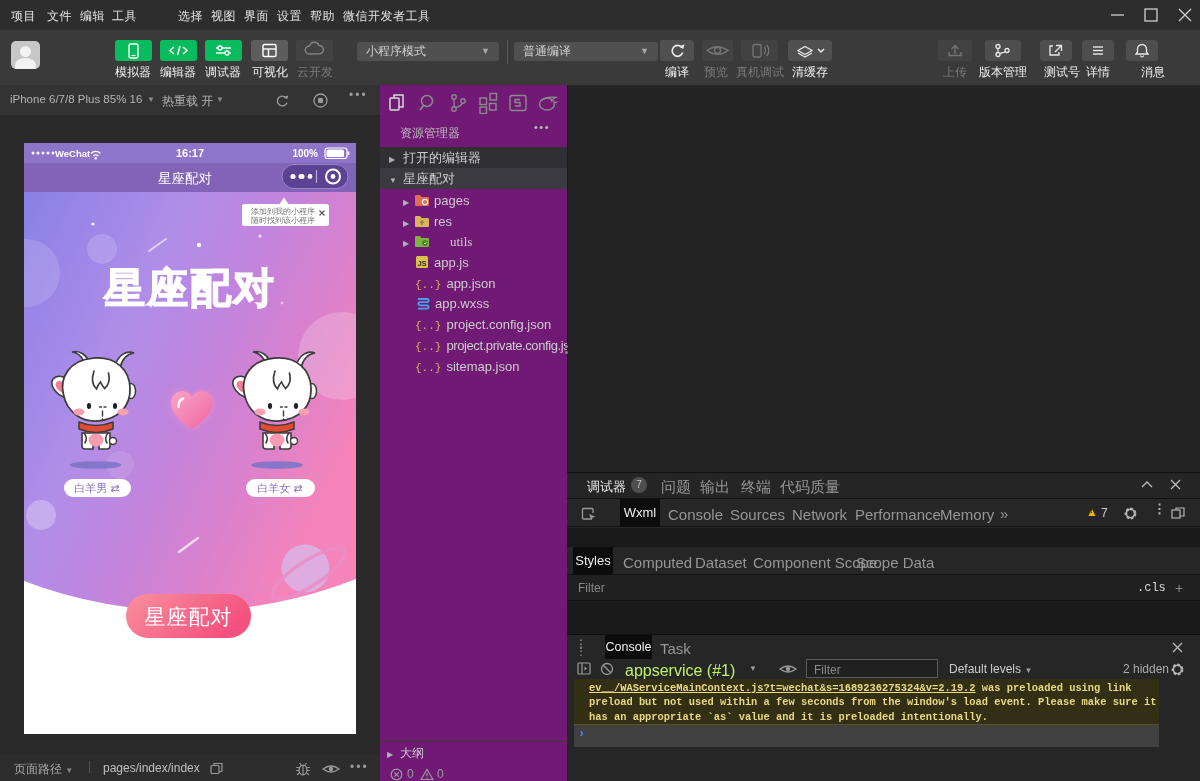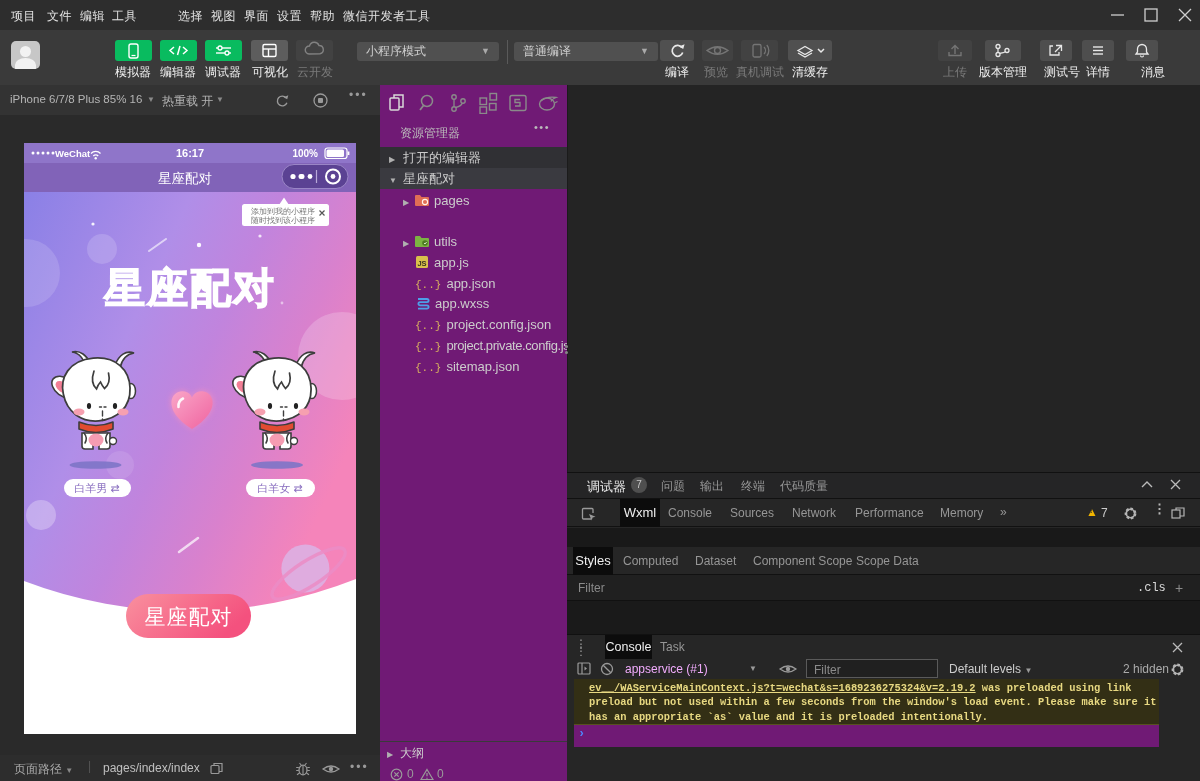--- a/index.html
+++ b/index.html
@@ -30,21 +30,21 @@
 #simfoot { position:absolute; left:0; top:670px; width:380px; height:26px; background:#2d2d2d; color:#a8a8a8; font-size:12px; }
 
 
 #explorer { position:absolute; left:380px; top:85px; width:187px; height:696px; background:#701a75; color:#cccccc; font-size:13px; }
 .trow { position:absolute; left:0; width:187px; height:21px; line-height:21px; white-space:nowrap; }
 .arr { display:inline-block; font-size:8px; color:#b0b0b0; width:10px; }
 
 
 #editor { position:absolute; left:567px; top:85px; width:633px; height:387px; background:#242424; border-left:1px solid #1b1b1b; }
 #debug { position:absolute; left:567px; top:472px; width:633px; height:309px; background:#262626; border-top:1px solid #111; }
-.dtab { color:#969696; font-size:12px;text-align:right; }
+.dtab { color:#969696; font-size:15px;text-align:right; }
 .activetab { background:#0c0c0c; color:#efefef; }
 code, .mono { font-family:"Liberation Mono", monospace; }
 </style>
 </head>
 <body>
 <div id="app">
 
   <div id="titlebar">
     <span class="menu" style="left:11px;">项目</span>
     <span class="menu" style="left:47px;">文件</span>
@@ -355,25 +355,29 @@
 
     <span class="abs" style="left:20px; top:40px; color:#bbbbbb; font-size:12px;">资源管理器</span>
     <span class="abs" style="left:154px; top:36px; color:#bbb; letter-spacing:1.5px; font-size:11px;">•••</span>
 
     <div class="trow" style="top:62px; background:#303034;"><span style="margin-left:9px;" class="arr">▶</span><span style="margin-left:4px;">打开的编辑器</span></div>
     <div class="trow" style="top:83px; background:#3a3a40;"><span style="margin-left:9px;" class="arr">▼</span><span style="margin-left:4px;">星座配对</span></div>
     <div class="trow" style="top:105px;"><span style="margin-left:23px;" class="arr">▶</span><svg width="16" height="14" style="vertical-align:-2px; margin-left:1px;">
           <path d="M1 3 a1 1 0 0 1 1-1 h4 l1.5 2 H14 a1 1 0 0 1 1 1 v7 a1 1 0 0 1-1 1 H2 a1 1 0 0 1-1-1 Z" fill="#e06e55"></path>
           <circle cx="11" cy="9" r="2.6" fill="none" stroke="#fff3e8" stroke-width="1.1"></circle>
         </svg><span style="margin-left:4px;">pages</span></div>
+    <div class="trow" style="top:126px;"><span style="margin-left:23px;" class="arr">▶</span><svg width="16" height="14" style="vertical-align:-2px; margin-left:1px;">
+          <path d="M1 3 a1 1 0 0 1 1-1 h4 l1.5 2 H14 a1 1 0 0 1 1 1 v7 a1 1 0 0 1-1 1 H2 a1 1 0 0 1-1-1 Z" fill="#d9b35e"></path>
+          <path d="M8 6 v5 M5.8 8.2 h4.4" stroke="#8a6f2f" stroke-width="1.1"></path>
+        </svg><span style="margin-left:4px;">res</span></div>
     <div class="trow" style="top:146px;"><span style="margin-left:23px;" class="arr">▶</span><svg width="16" height="14" style="vertical-align:-2px; margin-left:1px;">
           <path d="M1 3 a1 1 0 0 1 1-1 h4 l1.5 2 H14 a1 1 0 0 1 1 1 v7 a1 1 0 0 1-1 1 H2 a1 1 0 0 1-1-1 Z" fill="#7cb342"></path>
           <circle cx="11" cy="9" r="2.8" fill="#4e7a23"></circle>
           <path d="M10 9 l1 1 l1.6-2" stroke="#d8eec2" stroke-width="1" fill="none"></path>
-        </svg><span style="margin-left:4px;">utils</span></div>
+        </svg><span style="margin-left:20px;font-family:Liberation Serif, serif;">utils</span></div>
     <div class="trow" style="top:167px;"><svg width="14" height="14" style="vertical-align:-2px; margin-left:35px;">
           <rect x="1" y="1" width="12" height="12" rx="1.5" fill="#d9c04b"></rect>
           <text x="7" y="10.5" font-size="7.5" font-weight="bold" fill="#3a3220" text-anchor="middle">JS</text>
         </svg><span style="margin-left:5px;">app.js</span></div>
     <div class="trow" style="top:188px;"><span class="mono" style="margin-left:35px; color:#d9b35e; font-size:11px;">{..}</span><span style="margin-left:5px;">app.json</span></div>
     <div class="trow" style="top:208px;"><svg width="15" height="14" style="vertical-align:-2px; margin-left:35px;">
           <path d="M3 3 h9 a1.5 1.5 0 0 1 0 3.2 h-7 a1.5 1.5 0 0 0 0 3.2 h7 a1.5 1.5 0 0 1 0 3.2 h-9" fill="none" stroke="#4d9fe8" stroke-width="1.8"></path>
         </svg><span style="margin-left:5px;">app.wxss</span></div>
     <div class="trow" style="top:229px;"><span class="mono" style="margin-left:35px; color:#d9b35e; font-size:11px;">{..}</span><span style="margin-left:5px;">project.config.json</span></div>
     <div class="trow" style="top:250px;"><span class="mono" style="margin-left:35px; color:#d9b35e; font-size:11px;">{..}</span><span style="margin-left:5px; letter-spacing:-0.4px;">project.private.config.js...</span></div>
@@ -473,39 +477,39 @@
     <div class="abs" style="left:0; top:186px; width:633px; height:20px; background:#262626;">
       <svg class="abs" style="left:10px; top:3px;" width="15" height="14">
           <rect x="1" y="1" width="12" height="11" rx="1" fill="none" stroke="#9a9a9a" stroke-width="1.2"></rect>
           <line x1="5" y1="1" x2="5" y2="12" stroke="#9a9a9a" stroke-width="1.2"></line>
           <path d="M7.5 4.5 L10 6.5 L7.5 8.5 Z" fill="#9a9a9a"></path>
         </svg>
       <svg class="abs" style="left:33px; top:3px;" width="14" height="14">
           <circle cx="7" cy="7" r="5.5" fill="none" stroke="#9a9a9a" stroke-width="1.3"></circle>
           <line x1="3.2" y1="3.2" x2="10.8" y2="10.8" stroke="#9a9a9a" stroke-width="1.3"></line>
         </svg>
-      <span class="abs" style="left:58px; top:3px; color:#f0abfc; font-size:12px;">appservice (#1)</span>
+      <span class="abs" style="left:58px; top:3px; color:#bef264; font-size:16px;">appservice (#1)</span>
       <span class="abs" style="left:182px; top:5px; color:#9a9a9a; font-size:8px;">▼</span>
       <svg class="abs" style="left:212px; top:4px;" width="18" height="12">
           <path d="M1 6 Q9 0 17 6 Q9 12 1 6 Z" fill="none" stroke="#9a9a9a" stroke-width="1.3"></path>
           <circle cx="9" cy="6" r="2.2" fill="#9a9a9a"></circle>
         </svg>
       <div class="abs" style="left:239px; top:0px; width:132px; height:19px; border:1px solid #5a5a5a; background:#202020;">
           <span style="position:absolute; left:7px; top:3px; color:#8a8a8a; font-size:12px;">Filter</span>
         </div>
       <span class="abs" style="left:382px; top:3px; color:#cccccc; font-size:12px;">Default levels <span style="font-size:8px; color:#9a9a9a;">▼</span></span>
       <span class="abs" style="left:556px; top:3px; color:#aaaaaa; font-size:12px;">2 hidden</span>
       <svg class="abs" style="left:603px; top:3px;" width="15" height="15">
           <circle cx="7.5" cy="7.5" r="4.6" fill="none" stroke="#b5b5b5" stroke-width="2.6" stroke-dasharray="2.4,1.8"></circle>
           <circle cx="7.5" cy="7.5" r="4.2" fill="none" stroke="#b5b5b5" stroke-width="1.6"></circle>
           <circle cx="7.5" cy="7.5" r="1.7" fill="#262626"></circle>
         </svg>
     </div>
 
-    <div class="abs" style="left:7px; top:206px; width:585px; height:68px; background:#701a75;">
+    <div class="abs" style="left:7px; top:206px; width:585px; height:68px; background:#404040;">
       <div class="abs mono" style="left:0; top:0; width:585px; height:46px; background:#332f15; border-bottom:1px solid #57521f; color:#e8d982; font-size:10.4px; line-height:14.3px; padding:2px 0 0 15px; font-weight:bold; white-space:nowrap;">
         <span style="text-decoration:underline;">ev__/WAServiceMainContext.js?t=wechat&amp;s=1689236275324&amp;v=2.19.2</span> was preloaded using link<br>preload but not used within a few seconds from the window's load event. Please make sure it<br>has an appropriate `as` value and it is preloaded intentionally.
       </div>
       <span class="abs mono" style="left:4px; top:48px; color:#4d88ff; font-size:12px; font-weight:bold;">›</span>
     </div>
     <div class="abs" style="left:592px; top:206px; width:41px; height:76px; background:#262626;"></div>
     <div class="abs" style="left:0px; top:282px; width:633px; height:27px; background:#262626;"></div>
   </div>
 
 </div>

